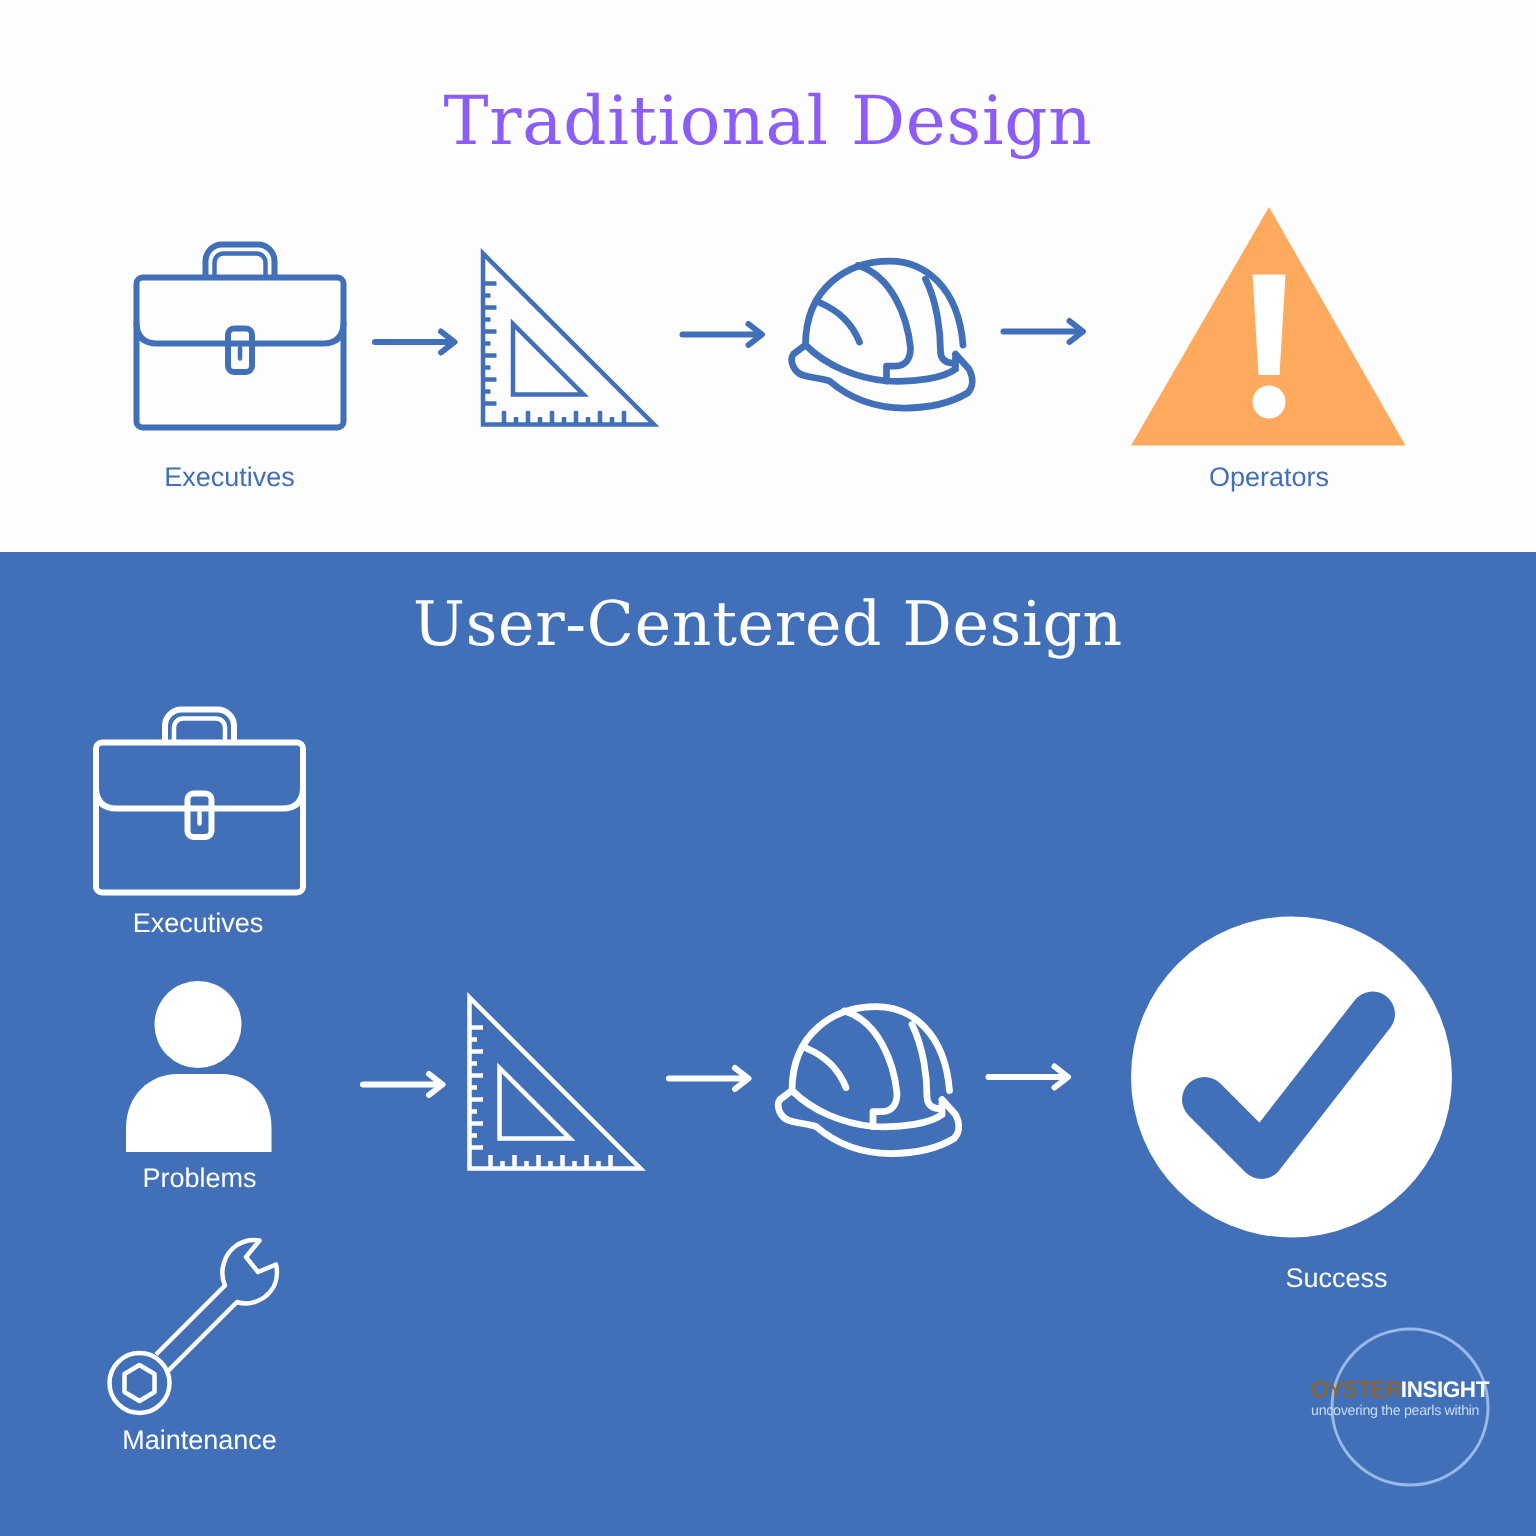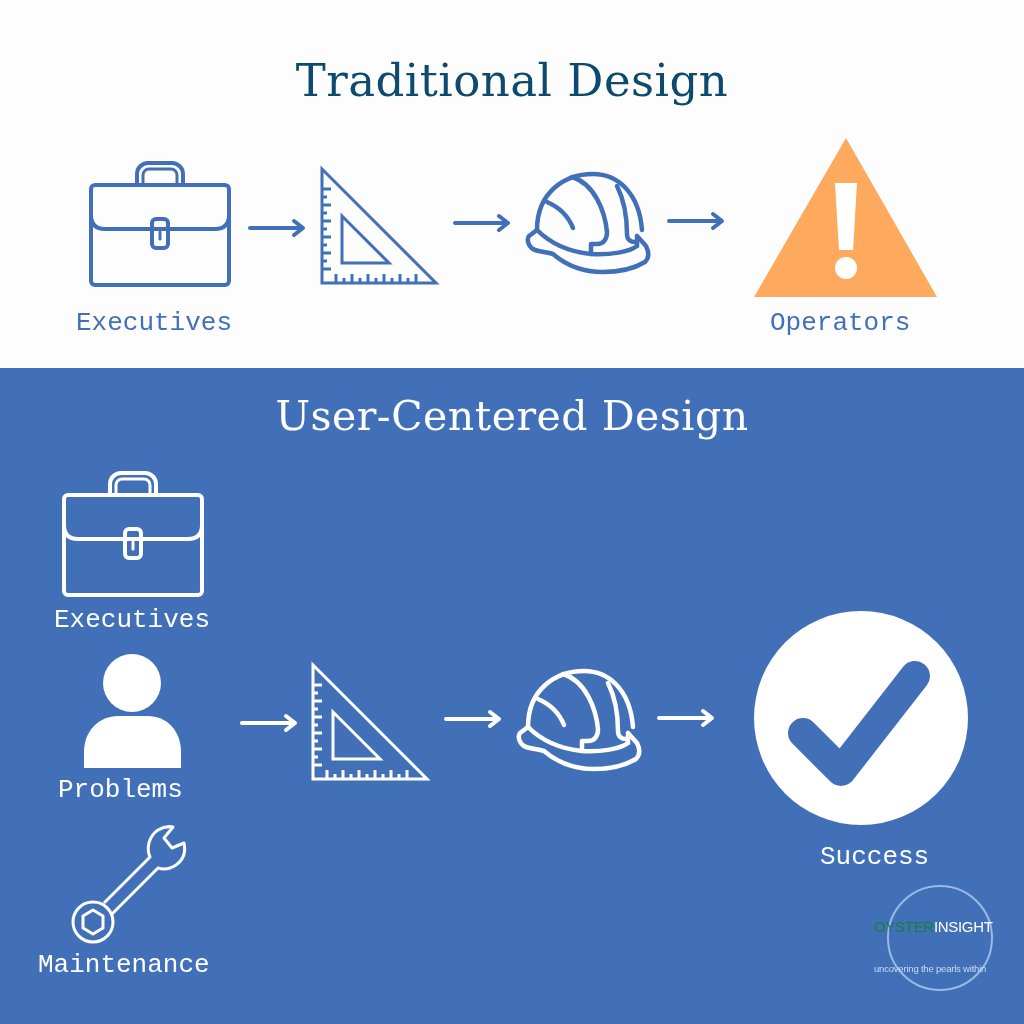--- a/index.html
+++ b/index.html
@@ -1,30 +1,30 @@
 <!DOCTYPE html>
 <html><head>
   <meta charset="utf-8">
   <style>
     html, body { margin: 0; padding: 0; }
     body { width: 1024px; height: 1024px; position: relative; overflow: hidden; background: #fdfdfe; }
     .top { position: absolute; left: 0; top: 0; width: 1024px; height: 368px; background: #fdfdfe; }
     .bottom { position: absolute; left: 0; top: 368px; width: 1024px; height: 656px; background: #4170b8; }
     .title { position: absolute; left: 0; width: 1024px; text-align: center; font-family: "DejaVu Serif", "Liberation Serif", serif; font-weight: normal; letter-spacing: 0.5px; }
-    .title-top { top: 54px; font-size: 45px; color: #0c4a6e; }
+    .title-top { top: 54px; font-size: 45px; color: #8b5cf6; }
     .title-bottom { top: 392px; font-size: 41px; color: #ffffff; }
-    .label { position: absolute; font-family: Liberation Mono, monospace; font-size: 26px; text-align: left; white-space: nowrap; }
+    .label { position: absolute; font-family: Liberation Sans, sans-serif; font-size: 18px; text-align: center; white-space: nowrap; }
     .label-blue { color: #4170b8; }
     .label-white { color: #ffffff; }
     svg.canvas { position: absolute; left: 0; top: 0; }
     .logo { position: absolute; left: 868px; top: 882px; width: 140px; height: 110px; }
     .logo-text1 { position: absolute; left: 6px; top: 36px; font-family: "Liberation Sans", sans-serif; font-size: 15px; letter-spacing: -0.3px; white-space: nowrap; }
-    .logo-text1 .oyster { color: #15803d; }
-    .logo-text1 .insight { color: #ffffff; }
-    .logo-text2 { position: absolute; left: 6px; top: 53px; font-family: "Liberation Sans", sans-serif; font-size: 9.5px; color: #c9dcf5; white-space: nowrap; letter-spacing: -0.2px; margin-top: 28px; }
+    .logo-text1 .oyster { color: #a16207; }
+    .logo-text1 .insight { color: #ffffff; font-weight: bold; }
+    .logo-text2 { position: absolute; left: 6px; top: 53px; font-family: "Liberation Sans", sans-serif; font-size: 9.5px; color: #c9dcf5; white-space: nowrap; letter-spacing: -0.2px; }
   </style>
 </head>
 <body>
 
 <div class="top"></div>
 <div class="bottom"></div>
 
 <div class="title title-top">Traditional Design</div>
 <div class="title title-bottom">User-Centered Design</div>
 

